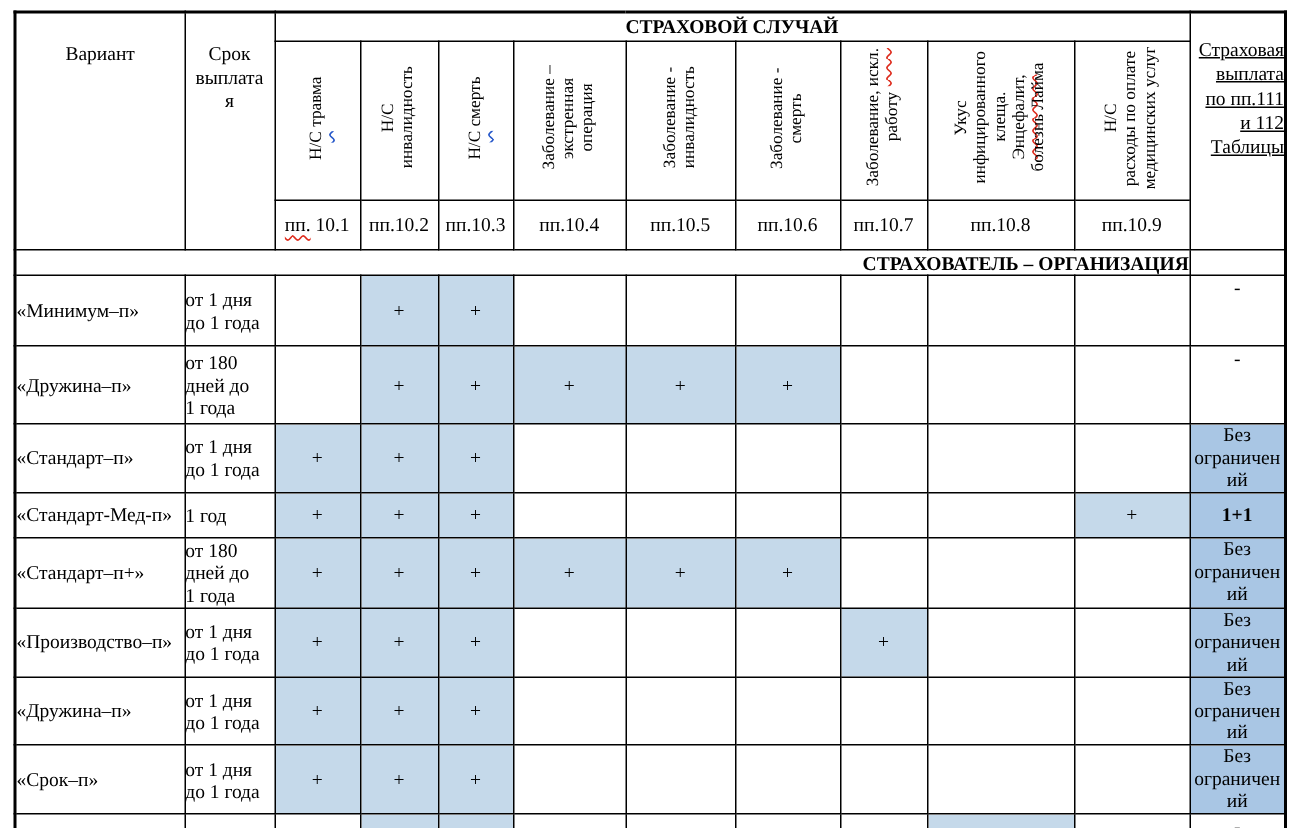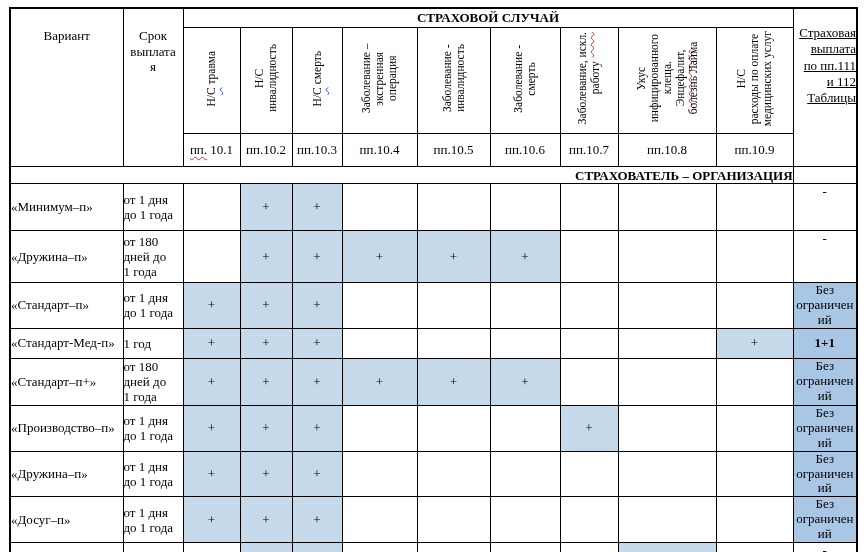--- a/index.html
+++ b/index.html
@@ -228,21 +228,21 @@
           <td class="mark-cell"></td>
           <td class="mark-cell"></td>
           <td class="mark-cell"></td>
           <td class="mark-cell"></td>
           <td class="mark-cell"></td>
           <td class="payout pshade">Без
 ограничен
 ий</td>
         </tr>
         <tr>
-          <td class="vname"><span>«Досуг–п»</span></td>
+          <td class="vname"><span>«Срок–п»</span></td>
           <td class="term">от 1 дня
 до 1 года</td>
           <td class="mark-cell on">+</td>
           <td class="mark-cell on">+</td>
           <td class="mark-cell on">+</td>
           <td class="mark-cell"></td>
           <td class="mark-cell"></td>
           <td class="mark-cell"></td>
           <td class="mark-cell"></td>
           <td class="mark-cell"></td>

